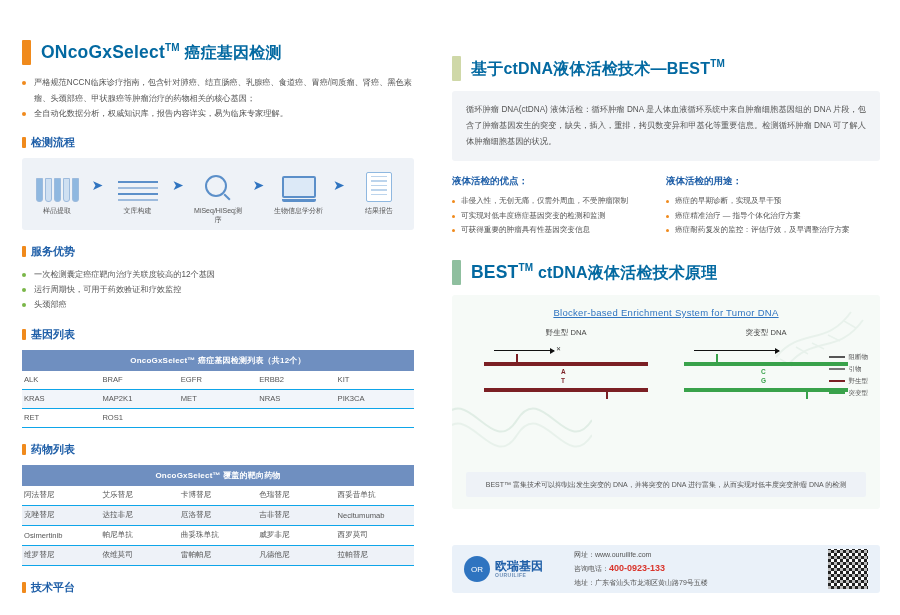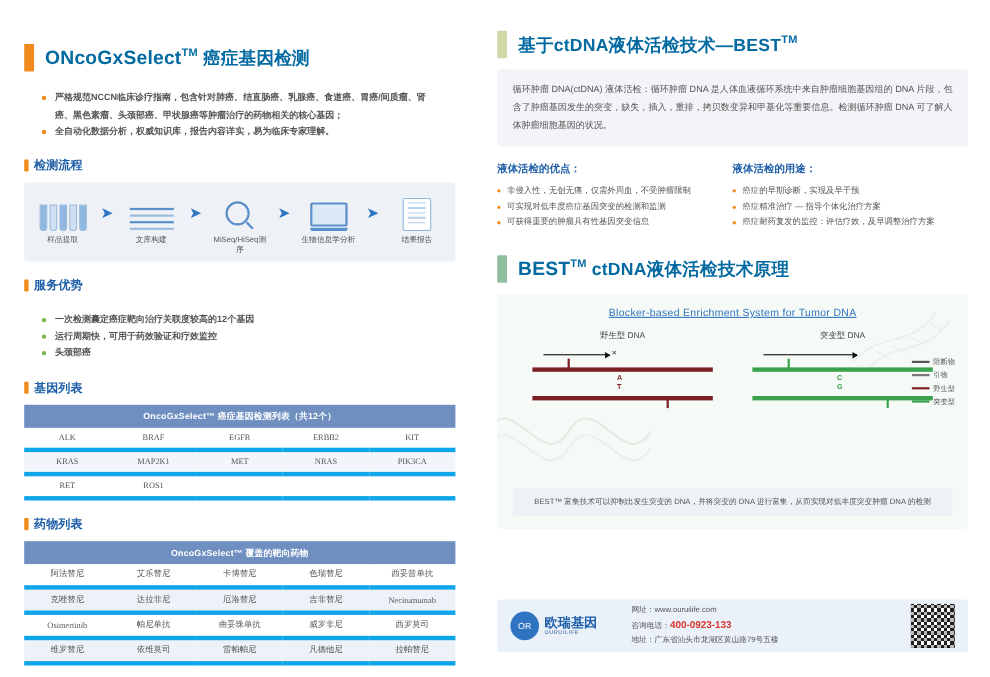--- a/index.html
+++ b/index.html
@@ -5,36 +5,36 @@
   html, body { margin:0; padding:0; }
   body {
     width:900px; height:615px; background:#ffffff;
     font-family:"Liberation Sans", sans-serif;
     color:#333; overflow:hidden; position:relative;
   }
   .page { position:relative; width:900px; height:615px; }
 
   
   .col-left { position:absolute; left:22px; top:40px; width:392px; }
-  .col-right { position:absolute; left:452px; top:28px; width:428px; }
+  .col-right { position:absolute; left:452px; top:56px; width:428px; }
 
   
   .maintitle { display:flex; align-items:stretch; margin-bottom:10px; }
   .maintitle .bar { width:9px; background:#f08a1c; margin-right:10px; border-radius:1px; }
   .maintitle .bar.green { background:#cfd8a8; }
   .maintitle .bar.teal { background:#8fbf9f; }
   .maintitle h1 {
     margin:0; font-size:17.5px; color:#0369a1; font-weight:bold; line-height:1.45;
     letter-spacing:0.2px;
   }
   .maintitle h1 sup { font-size:10px; vertical-align:super; font-weight:bold; }
   .maintitle h1 .cn { font-size:16px; }
 
   
-  ul.bl { list-style:none; margin:16px; padding:0;font-weight:bold; }
+  ul.bl { list-style:none; margin:0; padding:0; }
   ul.bl li {
     position:relative; padding-left:12px; font-size:8.2px; line-height:1.85;
     color:#555;
   }
   ul.bl li:before {
     content:""; position:absolute; left:0; top:6px; width:4px; height:4px;
     border-radius:50%; background:#f08a1c;
   }
   ul.bl.green li:before { background:#7ab648; }
 
@@ -82,23 +82,22 @@
             border-radius:2px; position:relative; }
   .report .l { height:1.5px; background:#bcd4ec; margin:3px 4px; }
 
   
   table.gx { width:100%; border-collapse:collapse; table-layout:fixed; }
   table.gx thead th {
     background:#6f8fc0; color:#fff; font-size:8px; font-weight:bold;
     padding:5px 2px; text-align:center; letter-spacing:0.2px;
   }
   table.gx td {
-    font-size:7.6px; color:#555; text-align:center; padding:4.5px 2px;
-    border-bottom:4px solid #0ea5e9;
-    font-family:Liberation Serif, serif;
+    font-size:7.6px; color:#555; text-align:left; padding:4.5px 2px;
+    border-bottom:1px solid #0ea5e9;
   }
   table.gx tbody tr:nth-child(even) { background:#f2f5fa; }
   table.gx tbody tr:nth-child(odd) { background:#ffffff; }
   table.gx.drug tbody tr:nth-child(even) { background:#eef2f8; }
 
   
   .greybox {
     background:#f2f4f7; border-radius:3px; padding:11px 14px;
     font-size:8.2px; line-height:1.95; color:#555; text-align:justify;
   }

